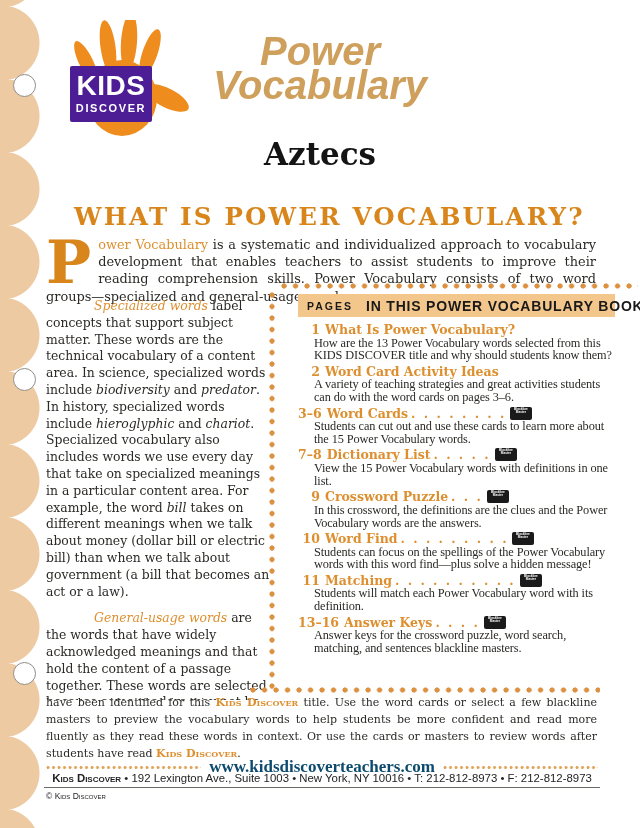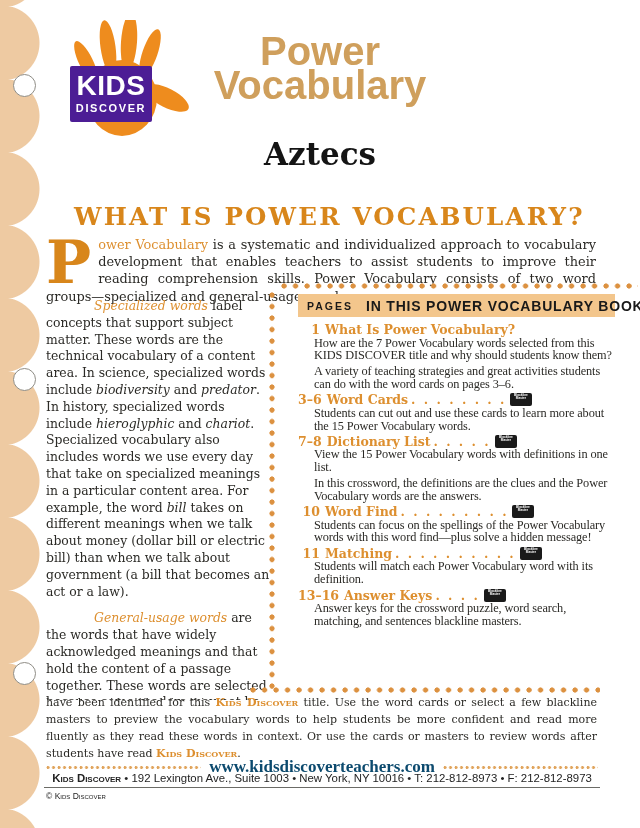--- a/index.html
+++ b/index.html
@@ -26,21 +26,21 @@
   .logo{position:absolute;left:52px;top:20px;width:140px;height:124px;}
   .logo svg{position:absolute;left:0;top:0;}
   .logo-box{position:absolute;left:18px;top:46px;width:82px;height:56px;background:#4c1d95;
             border-radius:2px;text-align:center;color:#fff;font-family:"Liberation Sans",sans-serif;}
   .logo-kids{font-size:28px;font-weight:700;letter-spacing:.5px;line-height:34px;margin-top:3px;}
   .logo-discover{font-size:11px;font-weight:700;letter-spacing:1.6px;line-height:11px;}
 
   
   .masthead{position:absolute;left:190px;top:34px;width:260px;text-align:center;
             font-family:"Liberation Sans",sans-serif;font-weight:700;color:var(--gold);
-            font-size:40px;line-height:34px;}
+            font-size:40px;line-height:34px;font-style:italic;}
   .subject{position:absolute;left:0;right:0;top:136px;text-align:center;
            font-weight:700;font-size:31px;color:#141414;}
 
   .heading{position:absolute;left:74px;top:202px;margin:0;font-size:24.5px;font-weight:700;
            letter-spacing:2.2px;color:var(--orange);white-space:nowrap;}
 
   .intro{position:absolute;left:46px;top:236px;width:550px;font-size:12.9px;line-height:17.2px;
          text-align:justify;}
   .dropcap{float:left;font-size:60px;line-height:46px;font-weight:700;color:var(--orange);
            margin:3px 7px 0 0;}
@@ -150,40 +150,45 @@
   <div class="dots-h dots-bottom"></div>
 
   <div class="booklet">
     <div class="bk-bar">
       <span class="bk-pages">PAGES</span>
       <span class="bk-bartitle">IN THIS POWER VOCABULARY BOOKLET</span>
     </div>
     <div class="bk-list">
         <div class="bk-item">
           <div class="bk-head"><span class="bk-num">1</span><span class="bk-title">What Is Power Vocabulary?</span></div>
-          <div class="bk-desc">How are the 7 Power Vocabulary words selected from this KIDS DISCOVER title and why should students know them?</div>
-        </div>
-        <div class="bk-item">
+          <div class="bk-desc">How are the 13 Power Vocabulary words selected from this KIDS DISCOVER title and why should students know them?</div>
+        </div>
+        <div class="bk-item">
+          <div class="bk-head"><span class="bk-num">2</span><span class="bk-title">Word Card Activity Ideas</span></div>
           <div class="bk-desc">A variety of teaching strategies and great activities students can do with the word cards on pages 3–6.</div>
         </div>
         <div class="bk-item">
           <div class="bk-head"><span class="bk-num">3–6</span><span class="bk-title">Word Cards</span><span class="bk-leader">. . . . . . . .</span><span class="bm-badge"><span class="in">
                 <div>Blackline</div>
                 <div>Master</div>
               </span></span></div>
           <div class="bk-desc">Students can cut out and use these cards to learn more about the 15 Power Vocabulary words.</div>
         </div>
         <div class="bk-item">
           <div class="bk-head"><span class="bk-num">7–8</span><span class="bk-title">Dictionary List</span><span class="bk-leader">. . . . .</span><span class="bm-badge"><span class="in">
                 <div>Blackline</div>
                 <div>Master</div>
               </span></span></div>
           <div class="bk-desc">View the 15 Power Vocabulary words with definitions in one list.</div>
         </div>
         <div class="bk-item">
+          <div class="bk-head"><span class="bk-num">9</span><span class="bk-title">Crossword Puzzle</span><span class="bk-leader">. . .</span><span class="bm-badge"><span class="in">
+                <div>Blackline</div>
+                <div>Master</div>
+              </span></span></div>
           <div class="bk-desc">In this crossword, the definitions are the clues and the Power Vocabulary words are the answers.</div>
         </div>
         <div class="bk-item">
           <div class="bk-head"><span class="bk-num">10</span><span class="bk-title">Word Find</span><span class="bk-leader">. . . . . . . . .</span><span class="bm-badge"><span class="in">
                 <div>Blackline</div>
                 <div>Master</div>
               </span></span></div>
           <div class="bk-desc">Students can focus on the spellings of the Power Vocabulary words with this word find—plus solve a hidden message!</div>
         </div>
         <div class="bk-item">

